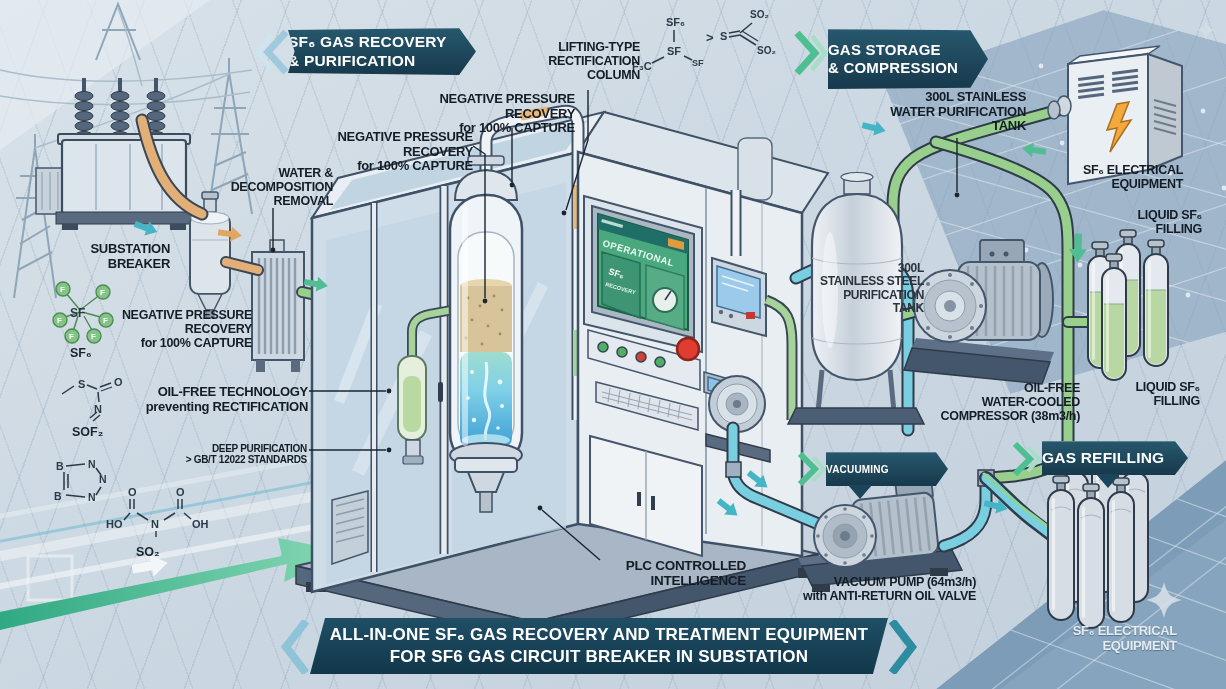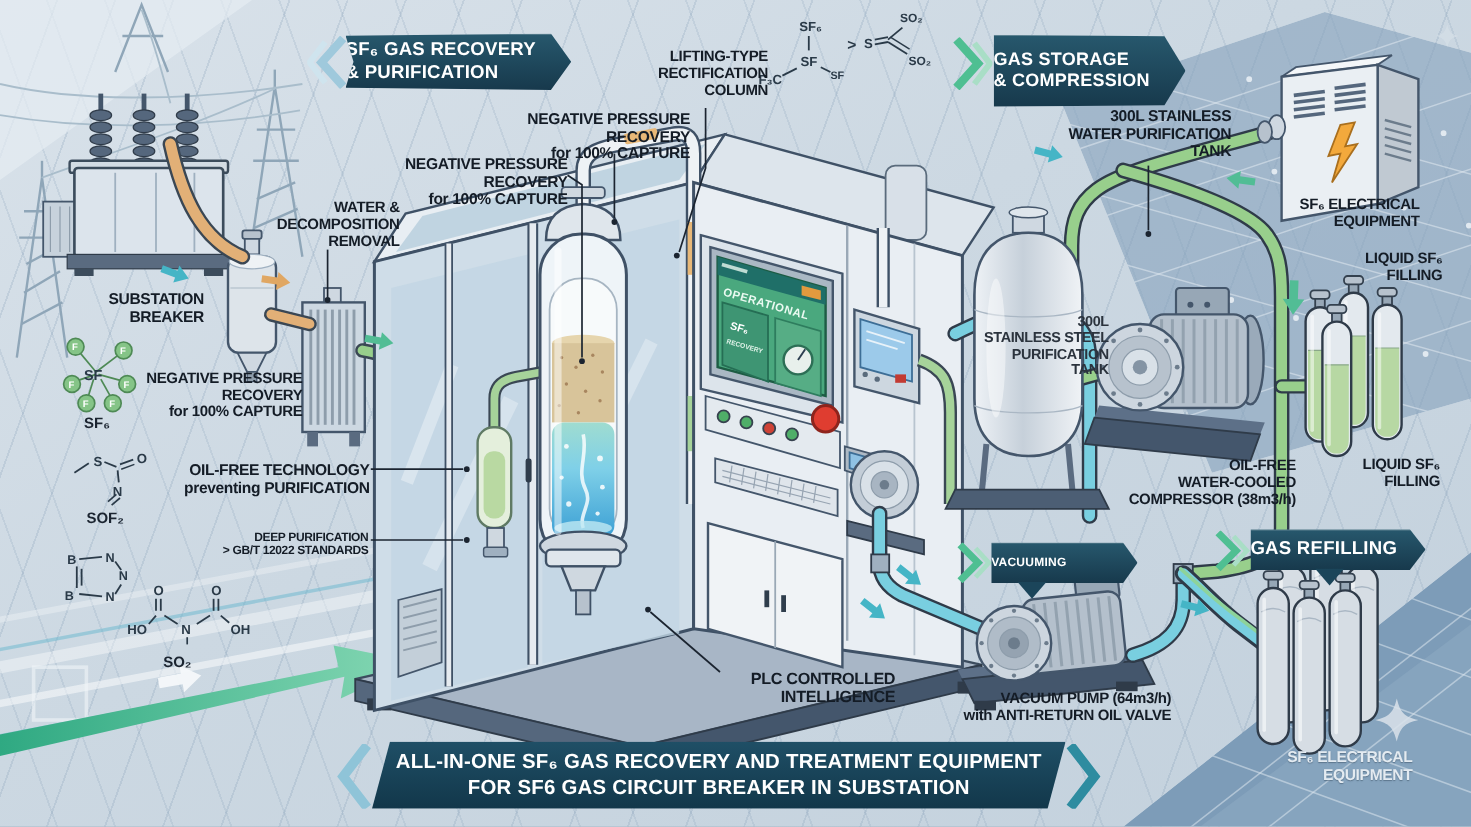--- a/index.html
+++ b/index.html
@@ -753,21 +753,21 @@
     <span>SUBSTATION</span>
     <span>BREAKER</span>
   </div>
   <div class="co" style="left:112px;top:308px;width:140px;font-size:12.5px;">
     <span>NEGATIVE PRESSURE</span>
     <span>RECOVERY</span>
     <span>for 100% CAPTURE</span>
   </div>
   <div class="co" style="left:110px;top:385px;width:198px;font-size:13px;">
     <span>OIL-FREE TECHNOLOGY</span>
-    <span>preventing PURIFICATION</span>
+    <span>preventing RECTIFICATION</span>
   </div>
   <div class="co" style="left:115px;top:443px;width:192px;font-size:10px;">
     <span>DEEP PURIFICATION</span>
     <span>&gt; GB/T 12022 STANDARDS</span>
   </div>
   <div class="co" style="left:886px;top:90px;width:140px;font-size:13px;">
     <span>300L STAINLESS</span>
     <span>WATER PURIFICATION</span>
     <span>TANK</span>
   </div>

